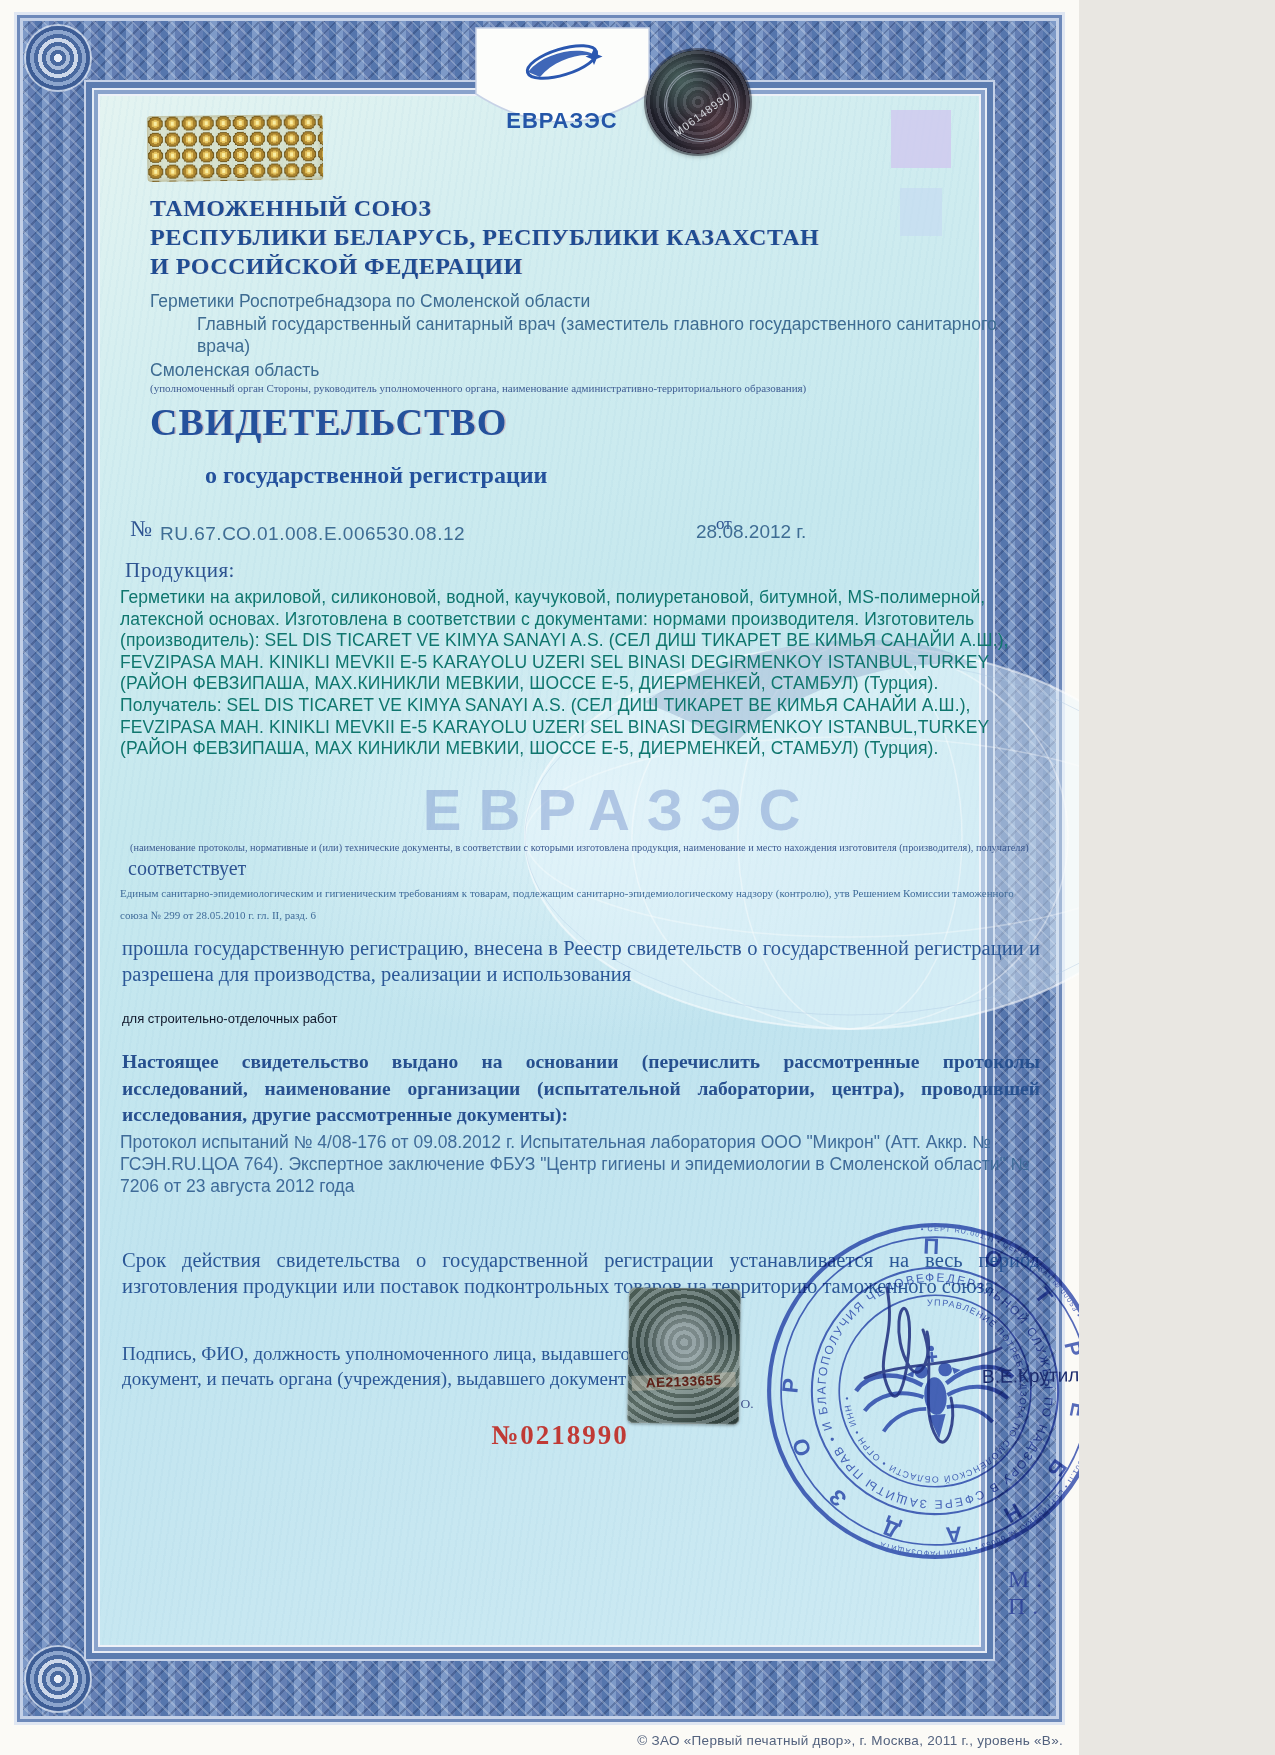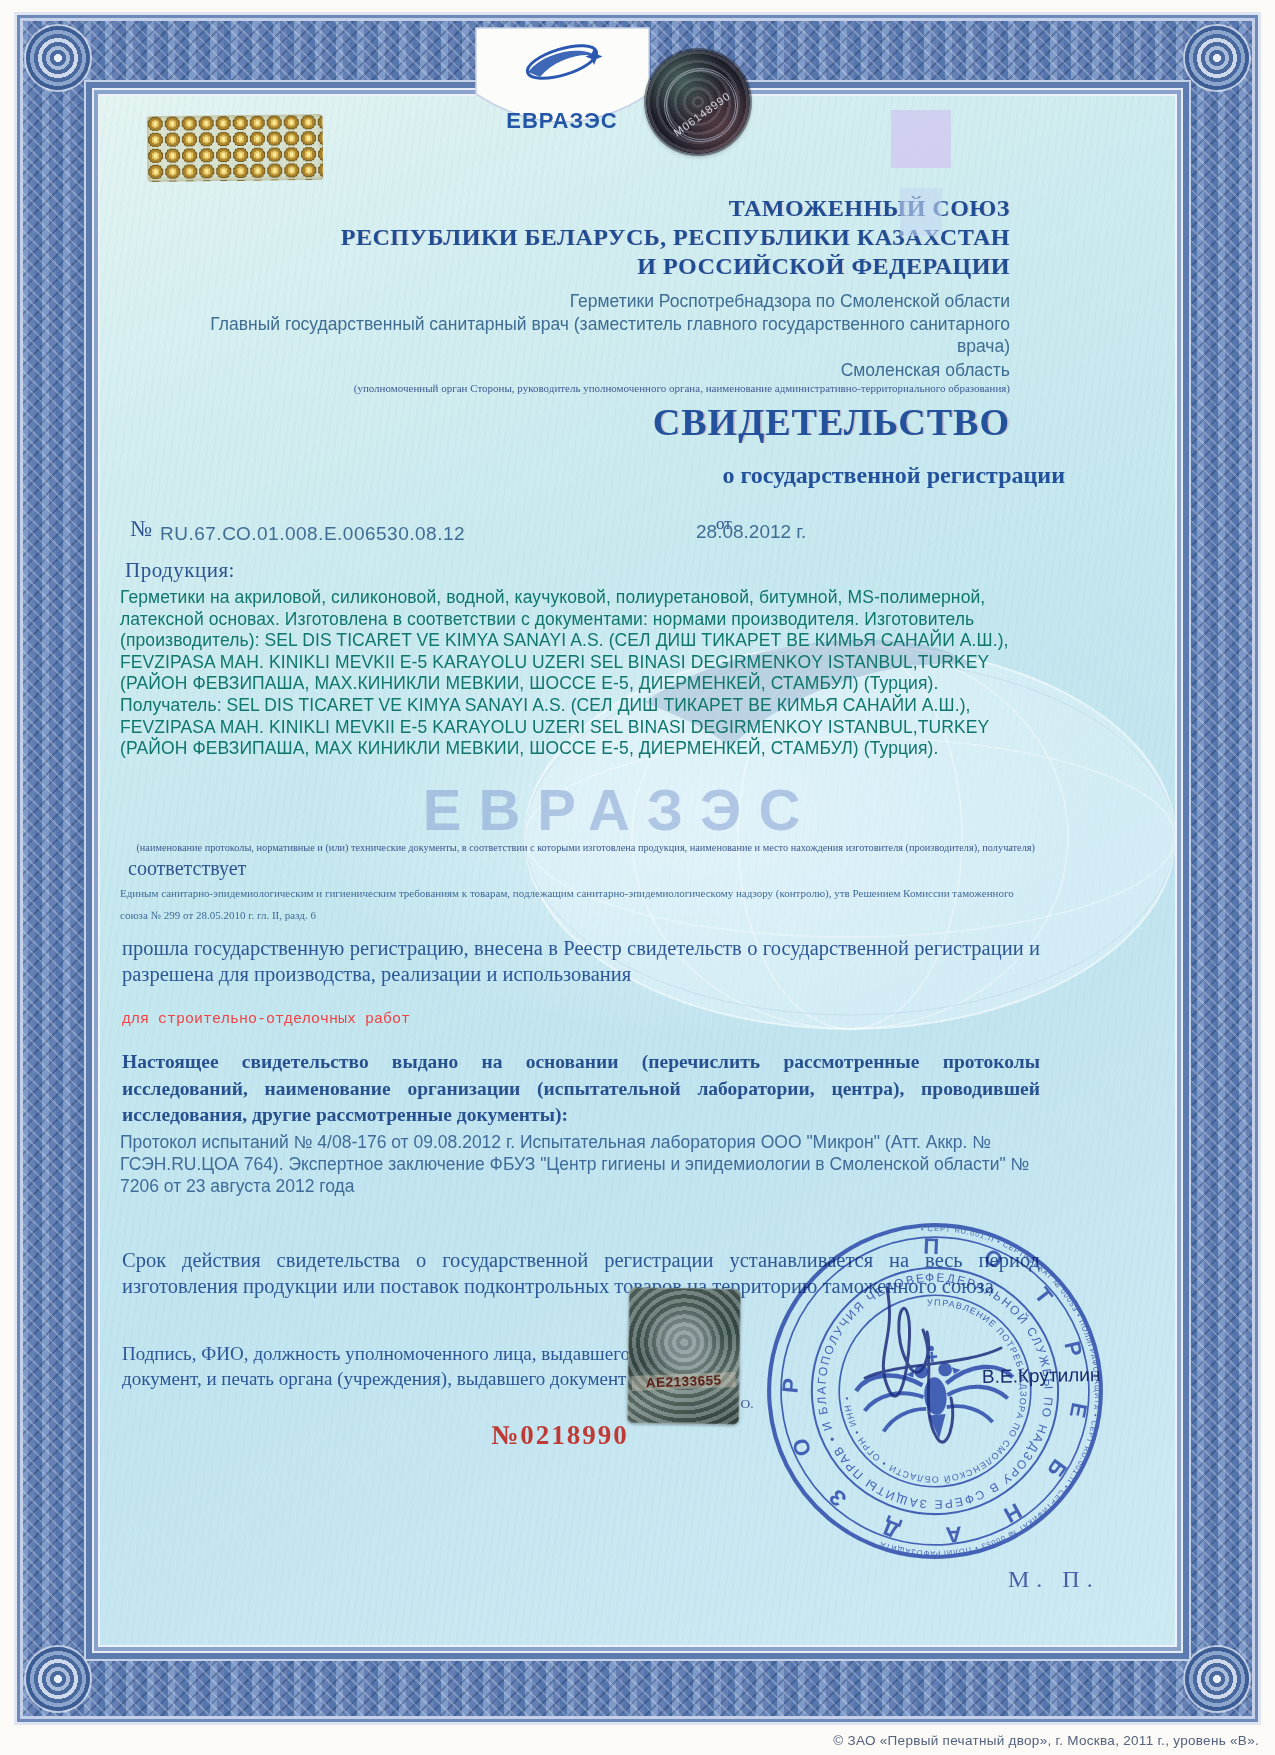--- a/index.html
+++ b/index.html
@@ -1,16 +1,16 @@
 <!DOCTYPE html>
 <html><head>
 <meta charset="utf-8">
 <style>
   html,body{margin:0;padding:0;background:#e9e7e2;}
-  .page{position:relative;width:1275px;height:1755px;background:#fbfaf6;overflow:hidden;
+  .page{position:relative;width:1079px;height:1755px;background:#fbfaf6;overflow:hidden;
         font-family:"Liberation Serif",serif;}
   
   .frame{position:absolute;left:14px;top:12px;right:14px;bottom:30px;
     background:
       repeating-linear-gradient(45deg, rgba(255,255,255,.22) 0 2px, transparent 2px 9px),
       repeating-linear-gradient(-45deg, rgba(16,34,80,.28) 0 2px, transparent 2px 9px),
       repeating-linear-gradient(90deg, #5576ad 0 7px, #7e9ac8 7px 14px, #647fb4 14px 21px),
       #4a6aa3;
     box-shadow: inset 0 0 0 3px #dfe6f2, inset 0 0 0 6px #6d89ba, inset 0 0 0 9px #c3d0e7;}
   .rosette{position:absolute;width:64px;height:64px;border-radius:50%;
@@ -38,21 +38,21 @@
   .gold-strip{position:absolute;left:147px;top:115px;width:176px;height:66px;z-index:7;border-radius:4px;
     transform:rotate(-.6deg);opacity:.95;
     background-image:
       radial-gradient(circle, #fbefa0 0 2px, #e7c258 2px 4px, #a97f24 4px 6.5px, #6e5213 6.5px 7.5px, transparent 7.5px);
     background-size:17px 16px;background-color:rgba(190,170,90,.25);
     box-shadow:inset 0 0 6px rgba(120,90,20,.5);}
   .patch1{position:absolute;left:891px;top:110px;width:60px;height:58px;background:#cfc8ef;opacity:.8;z-index:6;}
   .patch2{position:absolute;left:900px;top:188px;width:42px;height:48px;background:#c5d8f2;opacity:.6;z-index:6;}
   
   .tb{position:absolute;z-index:3;}
-  .center{text-align:right;}
+  .center{text-align:left;}
   .hdr{left:150px;top:194px;width:860px;color:#1f4c92;}
   .hdr .h1{font-weight:bold;font-size:24px;line-height:29px;letter-spacing:.5px;
     text-shadow:1px 0 0 rgba(190,60,80,.18);}
   .hdr .org{font-family:"Liberation Sans",sans-serif;font-weight:normal;color:#3e6c92;
     font-size:17.5px;line-height:22.5px;margin-top:9px;}
   .hdr .region{font-family:"Liberation Sans",sans-serif;color:#3e6c92;font-size:17.5px;margin-top:2px;}
   .note1{left:150px;top:382px;width:860px;font-size:11px;color:#3e5c92;}
   .title-main{left:150px;top:400px;width:860px;font-size:38px;font-weight:bold;color:#24519c;
     letter-spacing:1px;text-shadow:1.5px 0 0 rgba(190,60,80,.25);}
   .title-sub{left:205px;top:462px;width:860px;font-size:24px;font-weight:bold;color:#24519c;}
@@ -64,21 +64,21 @@
   .numrow .date{position:absolute;left:566px;top:7px;font-family:"Liberation Sans",sans-serif;
     font-size:19px;color:#3f6d94;}
   .product-label{left:125px;top:558px;font-size:21px;color:#2d5391;letter-spacing:.5px;}
   .product-text{left:120px;top:587px;width:922px;font-family:"Liberation Sans",sans-serif;
     font-size:17.5px;line-height:21.6px;color:#0f766e;letter-spacing:.1px;}
   .note2{left:130px;top:842px;width:905px;font-size:10.3px;color:#3c5a90;}
   .lead{left:128px;top:857px;font-size:20px;color:#2d5391;}
   .req{left:120px;top:883px;width:922px;font-family:Liberation Serif, serif;
     font-size:11px;line-height:21.8px;color:#3f6b99;}
   .reg{left:122px;top:936px;width:918px;font-size:20.5px;line-height:25.5px;color:#2b5796;text-align:justify;}
-  .scope{left:122px;top:1011px;font-family:Liberation Mono, monospace;font-size:15px;color:#ef4444;}
+  .scope{left:122px;top:1011px;font-family:Liberation Sans, sans-serif;font-size:13px;color:#0f172a;}
   .basis-intro{left:122px;top:1049px;width:918px;font-size:19.5px;line-height:26.5px;font-weight:bold;
     color:#27508f;text-align:justify;}
   .basis-details{left:120px;top:1131px;width:922px;font-family:"Liberation Sans",sans-serif;
     font-size:17.5px;line-height:22px;color:#3f6b99;}
   .validity{left:122px;top:1247px;width:918px;font-size:20.5px;line-height:26px;color:#2b5796;text-align:justify;}
   .sig-text{left:122px;top:1341px;width:508px;font-size:19px;line-height:25px;color:#2b5796;text-align:justify;}
   .serial{left:420px;top:1420px;width:280px;font-size:27px;font-weight:bold;color:#c03a35;
     letter-spacing:2px;text-align:center;z-index:7;}
   .fio-note{left:702px;top:1396px;font-size:13.5px;color:#44548e;z-index:4;}
   .mp{left:1008px;top:1566px;font-size:24px;letter-spacing:7px;color:rgba(40,60,150,.8);z-index:2;}

